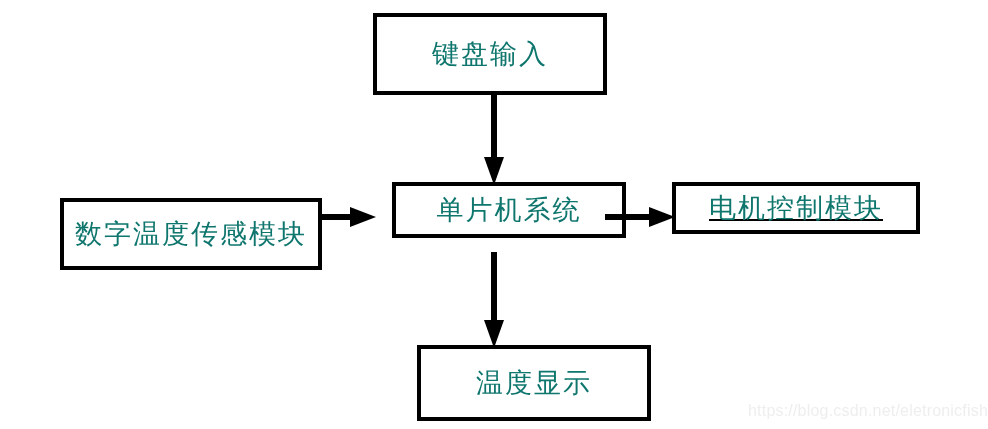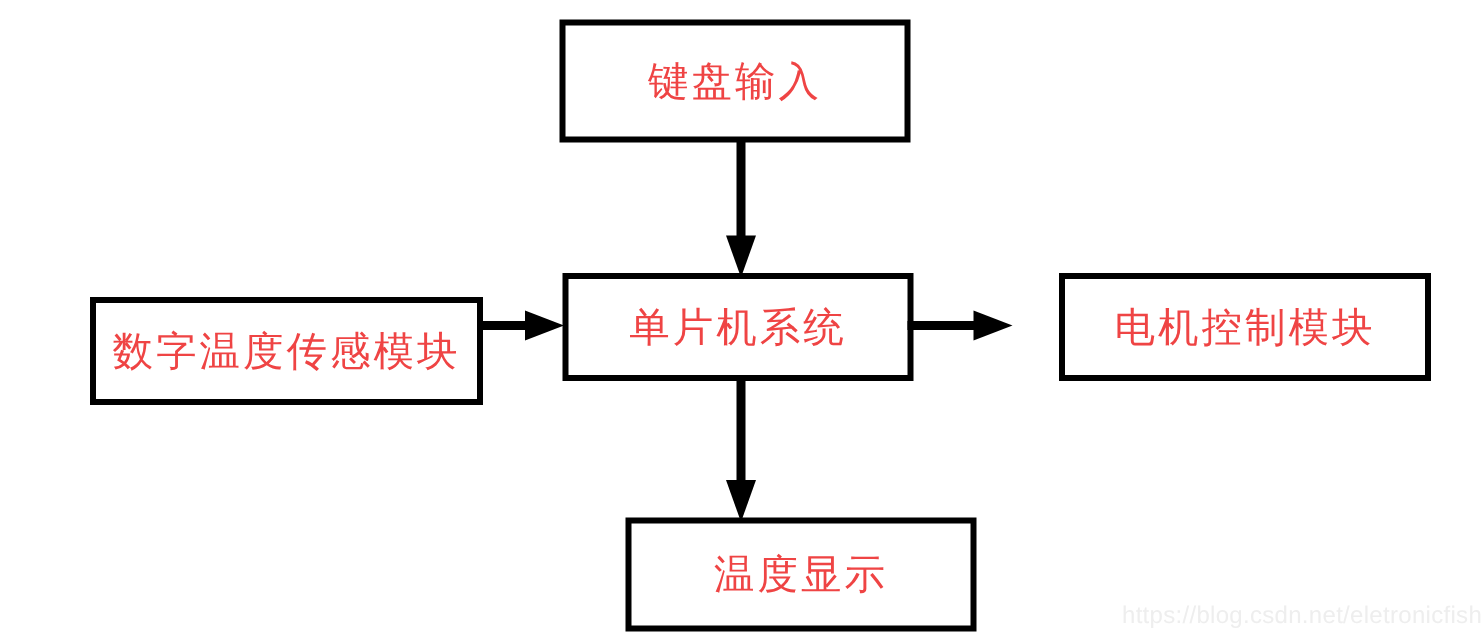--- a/index.html
+++ b/index.html
@@ -21,33 +21,33 @@
     position: absolute;
     box-sizing: border-box;
     border: 4px solid #000000;
     background: #ffffff;
     display: flex;
     align-items: center;
     justify-content: center;
     text-align: center;
   }
   .node-label {
-    color: #ef4444;
+    color: #0f766e;
     font-family: "Liberation Serif", "DejaVu Serif", serif;
     font-size: 27px;
     line-height: 1;
     letter-spacing: 2px;
     white-space: nowrap;
   }
 
   
   #node-keyboard-input   { left: 373px; top: 13px;  width: 234px; height: 82px; }
   #node-temp-sensor      { left: 60px;  top: 198px; width: 262px; height: 72px; }
-  #node-mcu-system       { left: 375px; top: 182px; width: 234px; height: 72px; }
-  #node-motor-control    { left: 706px; top: 182px; width: 248px; height: 72px; }
+  #node-mcu-system       { left: 392px; top: 182px; width: 234px; height: 56px; }
+  #node-motor-control    { left: 672px; top: 182px; width: 248px; height: 52px; text-decoration: underline; }
   #node-temp-display     { left: 373px; top: 345px; width: 234px; height: 76px; margin-left: 44px; }
 
   
   .connector {
     position: absolute;
   }
   .connector svg {
     display: block;
     overflow: visible;
   }

